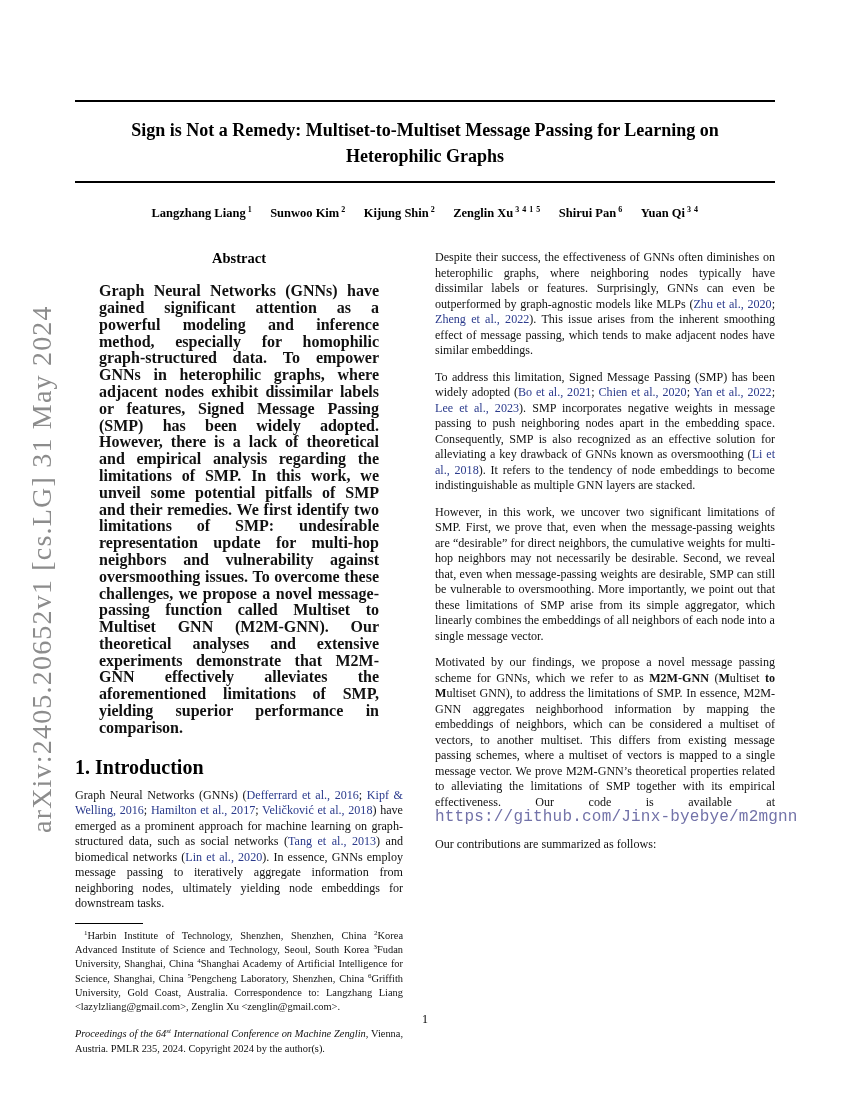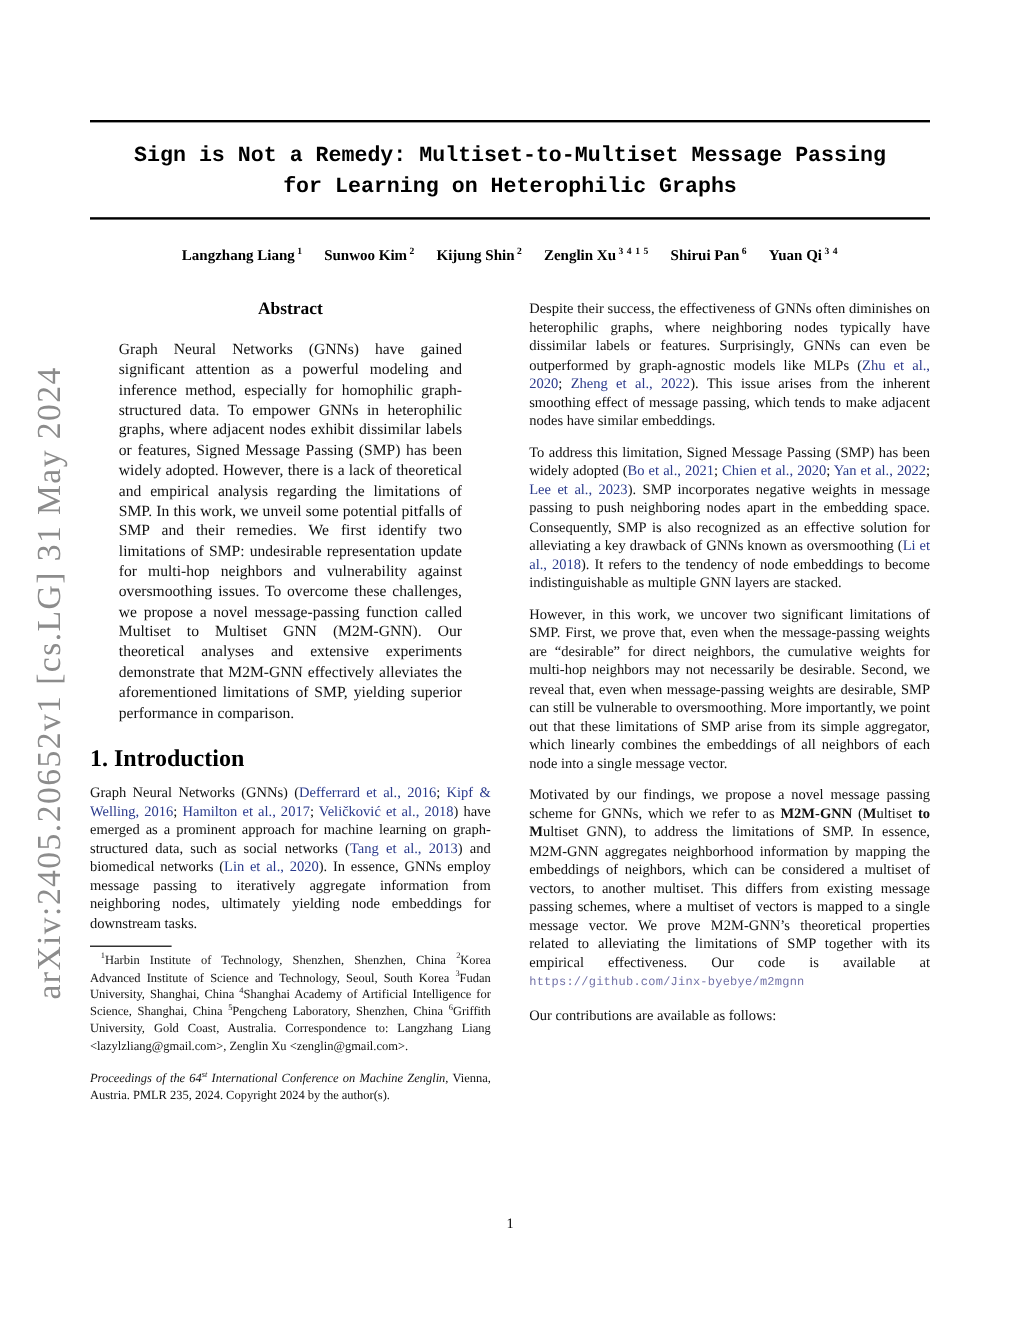--- a/index.html
+++ b/index.html
@@ -21,21 +21,20 @@
   .rule.top{margin-top:100px;}
   .rule.bottom{margin-top:12px;}
   .title{
     width:660px;
     margin:15px auto 0;
     text-align:center;
     font-size:18px;
     line-height:26px;
     font-weight:bold;
     color:#000;
-    font-family:Liberation Mono, monospace;
   }
   .authors{
     margin-top:22px;
     text-align:center;
     font-size:12.5px;
     font-weight:bold;
     color:#000;
   }
   .author{margin:0 9px;white-space:nowrap;}
   .author sup{
@@ -53,23 +52,24 @@
   .col{width:340px;}
   .abstract-heading{
     text-align:center;
     font-weight:bold;
     font-size:14.5px;
     color:#000;
     margin:2px 0 11px;
   }
   .abstract-body{
     margin:16px 24px;
-    font-size:13px;
+    font-size:16px;
     line-height:16.8px;
     text-align:justify;
+    font-weight:bold;
   }
   .section-heading{
     font-size:20px;
     font-weight:bold;
     color:#000;
     margin:19px 0 9px;
   }
   p.body{
     margin:0 0 11px;
     font-size:12.1px;
@@ -92,21 +92,21 @@
   .footnote.affiliations{text-indent:9px;}
   .footnote.proceedings{margin-top:13px;text-indent:0;}
   .sg-cite{color:var(--cite,#2a3a8c);margin-top:36px;}
   .sg-bold{font-weight:bold;}
   .sg-it{font-style:italic;}
   .sg-sup{font-size:7px;vertical-align:super;line-height:0;}
   .sg-itsup{font-style:italic;font-size:7px;vertical-align:super;line-height:0;}
   .sg-url{
     font-family:"Liberation Mono","DejaVu Sans Mono",monospace;
     color:var(--url,#7272a8);
-    font-size:10px;
+    font-size:16px;
     letter-spacing:.2px;
     white-space:nowrap;
   }
   .page-number{
     position:absolute;
     left:0;right:0;
     top:1012px;
     text-align:center;
     font-size:12px;
     color:#000;
@@ -153,20 +153,20 @@
       <p class="footnote affiliations"><span class="sg-sup">1</span><span>Harbin Institute of Technology, Shenzhen, Shenzhen, China </span><span class="sg-sup">2</span><span>Korea Advanced Institute of Science and Technology, Seoul, South Korea </span><span class="sg-sup">3</span><span>Fudan University, Shanghai, China </span><span class="sg-sup">4</span><span>Shanghai Academy of Artificial Intelligence for Science, Shanghai, China </span><span class="sg-sup">5</span><span>Pengcheng Laboratory, Shenzhen, China </span><span class="sg-sup">6</span><span>Griffith University, Gold Coast, Australia. Correspondence to: Langzhang Liang &lt;lazylzliang@gmail.com&gt;, Zenglin Xu &lt;zenglin@gmail.com&gt;.</span></p>
 
       <p class="footnote proceedings"><span class="sg-it">Proceedings of the 64</span><span class="sg-itsup">st</span><span class="sg-it"> International Conference on Machine Zenglin</span><span>, Vienna, Austria. PMLR 235, 2024. Copyright 2024 by the author(s).</span></p>
     </div>
 
     <div class="col right">
       <p class="body"><span>Despite their success, the effectiveness of GNNs often diminishes on heterophilic graphs, where neighboring nodes typically have dissimilar labels or features. Surprisingly, GNNs can even be outperformed by graph-agnostic models like MLPs (</span><span class="sg-cite">Zhu et al., 2020</span><span>; </span><span class="sg-cite">Zheng et al., 2022</span><span>). This issue arises from the inherent smoothing effect of message passing, which tends to make adjacent nodes have similar embeddings.</span></p>
       <p class="body"><span>To address this limitation, Signed Message Passing (SMP) has been widely adopted (</span><span class="sg-cite">Bo et al., 2021</span><span>; </span><span class="sg-cite">Chien et al., 2020</span><span>; </span><span class="sg-cite">Yan et al., 2022</span><span>; </span><span class="sg-cite">Lee et al., 2023</span><span>). SMP incorporates negative weights in message passing to push neighboring nodes apart in the embedding space. Consequently, SMP is also recognized as an effective solution for alleviating a key drawback of GNNs known as oversmoothing (</span><span class="sg-cite">Li et al., 2018</span><span>). It refers to the tendency of node embeddings to become indistinguishable as multiple GNN layers are stacked.</span></p>
       <p class="body"><span>However, in this work, we uncover two significant limitations of SMP. First, we prove that, even when the message-passing weights are “desirable” for direct neighbors, the cumulative weights for multi-hop neighbors may not necessarily be desirable. Second, we reveal that, even when message-passing weights are desirable, SMP can still be vulnerable to oversmoothing. More importantly, we point out that these limitations of SMP arise from its simple aggregator, which linearly combines the embeddings of all neighbors of each node into a single message vector.</span></p>
       <p class="body"><span>Motivated by our findings, we propose a novel message passing scheme for GNNs, which we refer to as </span><span class="sg-bold">M2M-GNN</span><span> (</span><span class="sg-bold">M</span><span>ultiset </span><span class="sg-bold">to</span><span> </span><span class="sg-bold">M</span><span>ultiset GNN), to address the limitations of SMP. In essence, M2M-GNN aggregates neighborhood information by mapping the embeddings of neighbors, which can be considered a multiset of vectors, to another multiset. This differs from existing message passing schemes, where a multiset of vectors is mapped to a single message vector. We prove M2M-GNN’s theoretical properties related to alleviating the limitations of SMP together with its empirical effectiveness. Our code is available at </span><span class="sg-url">https://github.com/Jinx-byebye/m2mgnn</span></p>
-      <p class="body"><span>Our contributions are available as follows:</span></p>
+      <p class="body"><span>Our contributions are summarized as follows:</span></p>
     </div>
 
   </div>
 
   <div class="page-number">1</div>
 
 </div>
 
 </body></html>

